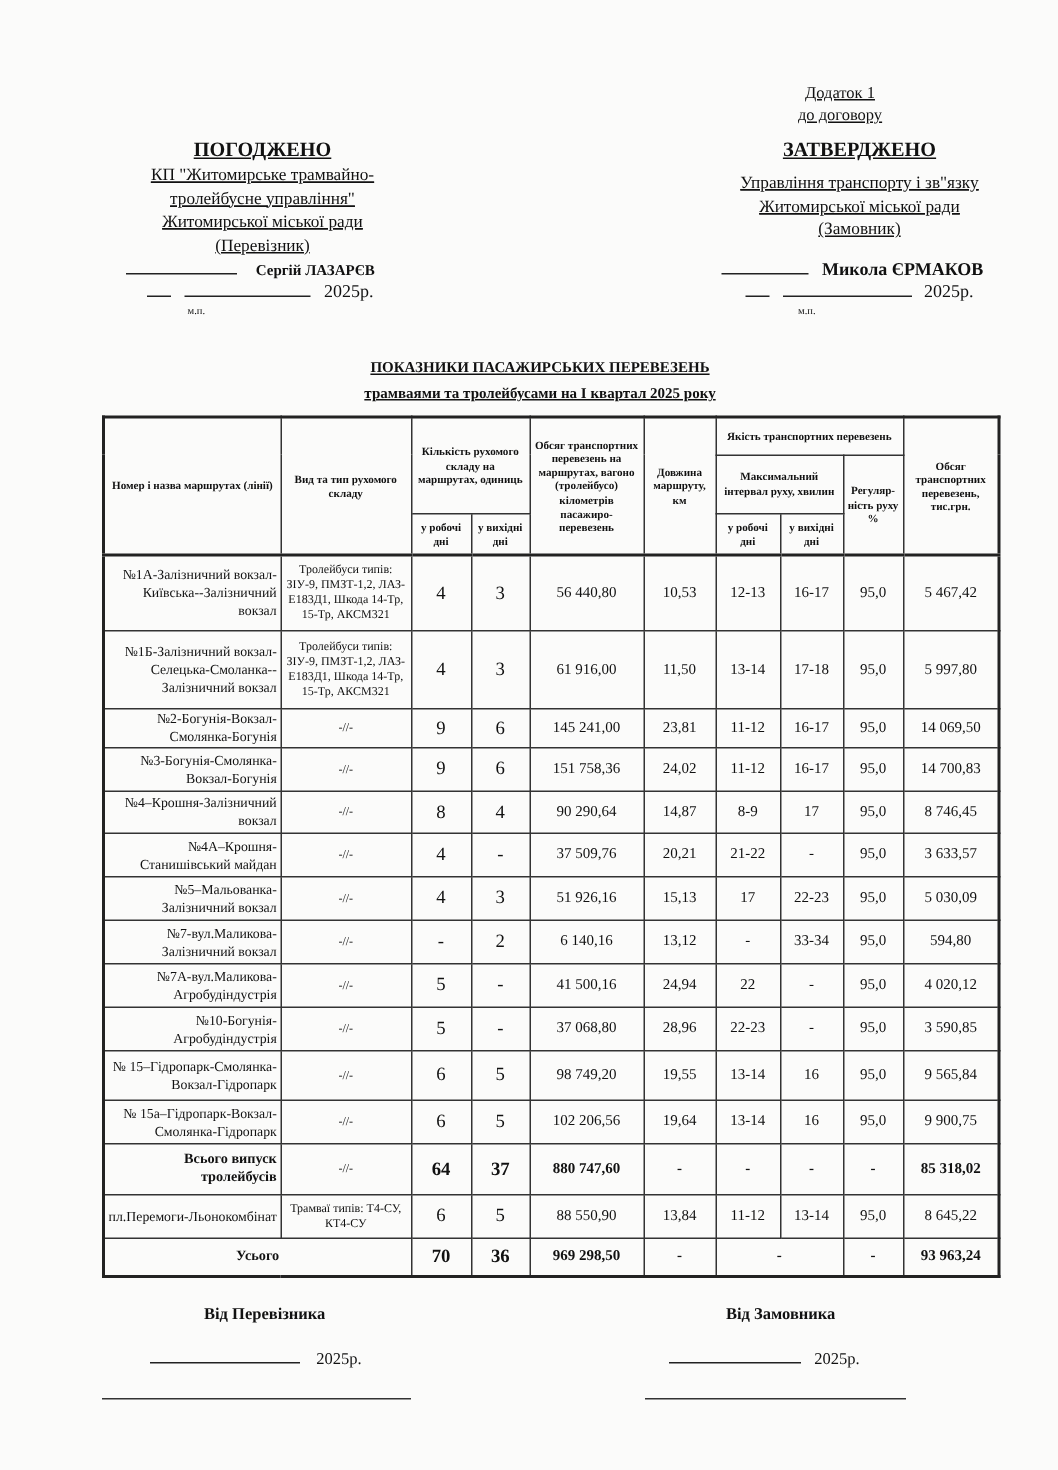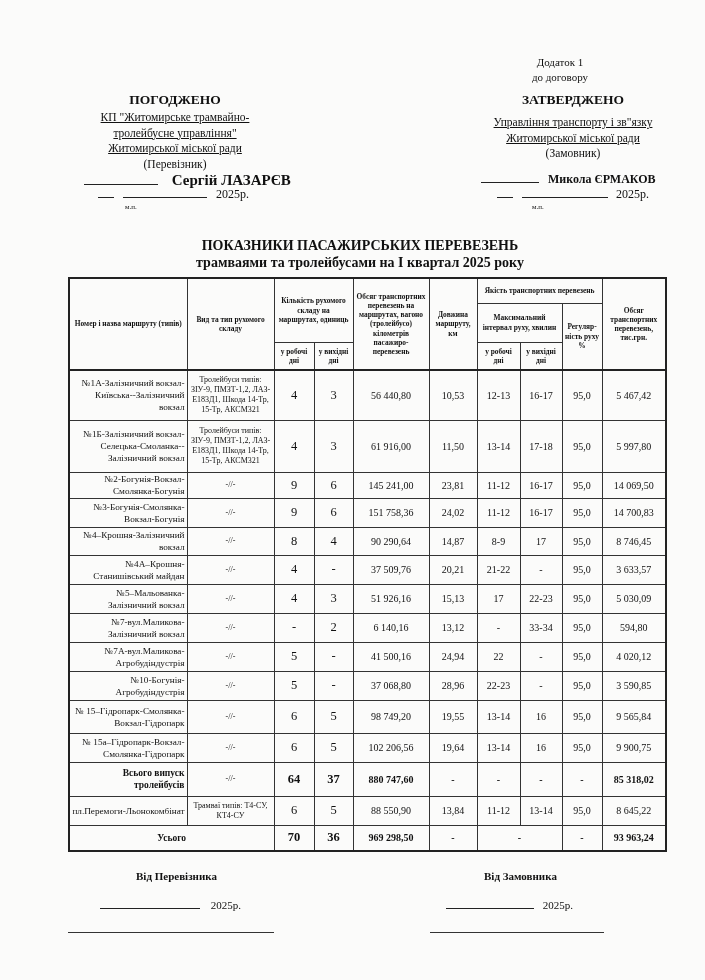--- a/index.html
+++ b/index.html
@@ -1,21 +1,21 @@
 <!DOCTYPE html>
 <html><head>
 <meta charset="utf-8">
 <style>
   html, body { margin:0; padding:0; }
   body { width:705px; height:980px; background:#fbfbfa; position:relative; overflow:hidden;
          font-family:"Liberation Serif", serif; color:#111; }
   .abs { position:absolute; }
   .b { font-weight:bold; }
   .u { text-decoration:underline; }
-  .blk { position:absolute; text-align:center; }
+  .blk { position:absolute; text-align:center;text-decoration:underline; }
   .line { display:inline-block; border-bottom:1px solid #222; height:10px; vertical-align:baseline; }
   .mp { font-size:7px; }
   table.main { position:absolute; left:68px; top:277px; width:597px; border-collapse:collapse;
                table-layout:fixed; font-size:9px; }
   table.main td, table.main th { border:1px solid #333; padding:0 2px; text-align:center; vertical-align:middle; }
   table.main { border:2px solid #222; }
   table.main th { font-weight:bold; font-size:7.4px; line-height:9.2px; }
   table.main td.route { text-align:right; font-size:9.2px; line-height:12px; padding-left:2px; }
   table.main td.vtype { font-size:8px; line-height:10px; }
   table.main td.num { font-size:12.5px; }
@@ -33,21 +33,21 @@
 
 <div class="blk" style="left:60px; top:92px; width:230px;">
   <div class="b" style="font-size:13.5px; line-height:16px;">ПОГОДЖЕНО</div>
   <div style="font-size:11.5px; line-height:15.5px; margin-top:2px;">
     <div class="u">КП "Житомирське трамвайно-</div>
     <div class="u">тролейбусне управління"</div>
     <div class="u">Житомирської міської ради</div>
     <div>(Перевізник)</div>
   </div>
 </div>
-<div class="abs" style="left:84px; top:172px; font-size:15px;">
+<div class="abs" style="left:84px; top:172px; font-size:10px;">
   <span class="line" style="width:74px;"></span>
   <span class="b" style="margin-left:10px;">Сергій ЛАЗАРЄВ</span>
 </div>
 <div class="abs" style="left:98px; top:187px; font-size:12px;">
   <span class="line" style="width:16px;"></span>
   <span class="line" style="width:84px; margin-left:6px;"></span>
   <span style="margin-left:6px;">2025р.</span>
 </div>
 <div class="abs mp" style="left:125px; top:203px;">м.п.</div>
 
@@ -63,41 +63,41 @@
   <span class="line" style="width:58px;"></span>
   <span class="b" style="margin-left:6px;margin-top:20px;">Микола ЄРМАКОВ</span>
 </div>
 <div class="abs" style="left:497px; top:187px; font-size:12px;">
   <span class="line" style="width:16px;"></span>
   <span class="line" style="width:86px; margin-left:6px;"></span>
   <span style="margin-left:5px;">2025р.</span>
 </div>
 <div class="abs mp" style="left:532px; top:203px;">м.п.</div>
 
-<div class="blk b" style="left:60px; top:237px; width:600px; font-size:14px; line-height:17px;">
+<div class="blk b" style="left:60px; top:237px; width:600px; font-size:10px; line-height:17px;">
   <div>ПОКАЗНИКИ ПАСАЖИРСЬКИХ ПЕРЕВЕЗЕНЬ</div>
   <div>трамваями та тролейбусами на І квартал 2025 року</div>
 </div>
 
 <table class="main">
   <colgroup>
     <col style="width:118px">
       <col style="width:87px">
       <col style="width:40px">
       <col style="width:39px">
     <col style="width:76px">
       <col style="width:48px">
       <col style="width:43px">
       <col style="width:42px">
     <col style="width:40px">
       <col style="width:64px">
   </colgroup>
   <thead>
     <tr style="height:25px;">
-      <th rowspan="3">Номер і назва маршруту (типів)</th>
+      <th rowspan="3">Номер і назва маршрутах (лінії)</th>
       <th rowspan="3">Вид та тип рухомого складу</th>
       <th rowspan="2" colspan="2">Кількість рухомого складу на маршрутах, одиниць</th>
       <th rowspan="3">Обсяг транспортних перевезень на маршрутах, вагоно (тролейбусо) кілометрів пасажиро-перевезень</th>
       <th rowspan="3">Довжина маршруту, км</th>
       <th colspan="3">Якість транспортних перевезень</th>
       <th rowspan="3">Обсяг транспортних перевезень, тис.грн.</th>
     </tr>
     <tr style="height:39px;">
       <th colspan="2">Максимальний інтервал руху, хвилин</th>
       <th rowspan="2">Регуляр-ність руху %</th>

